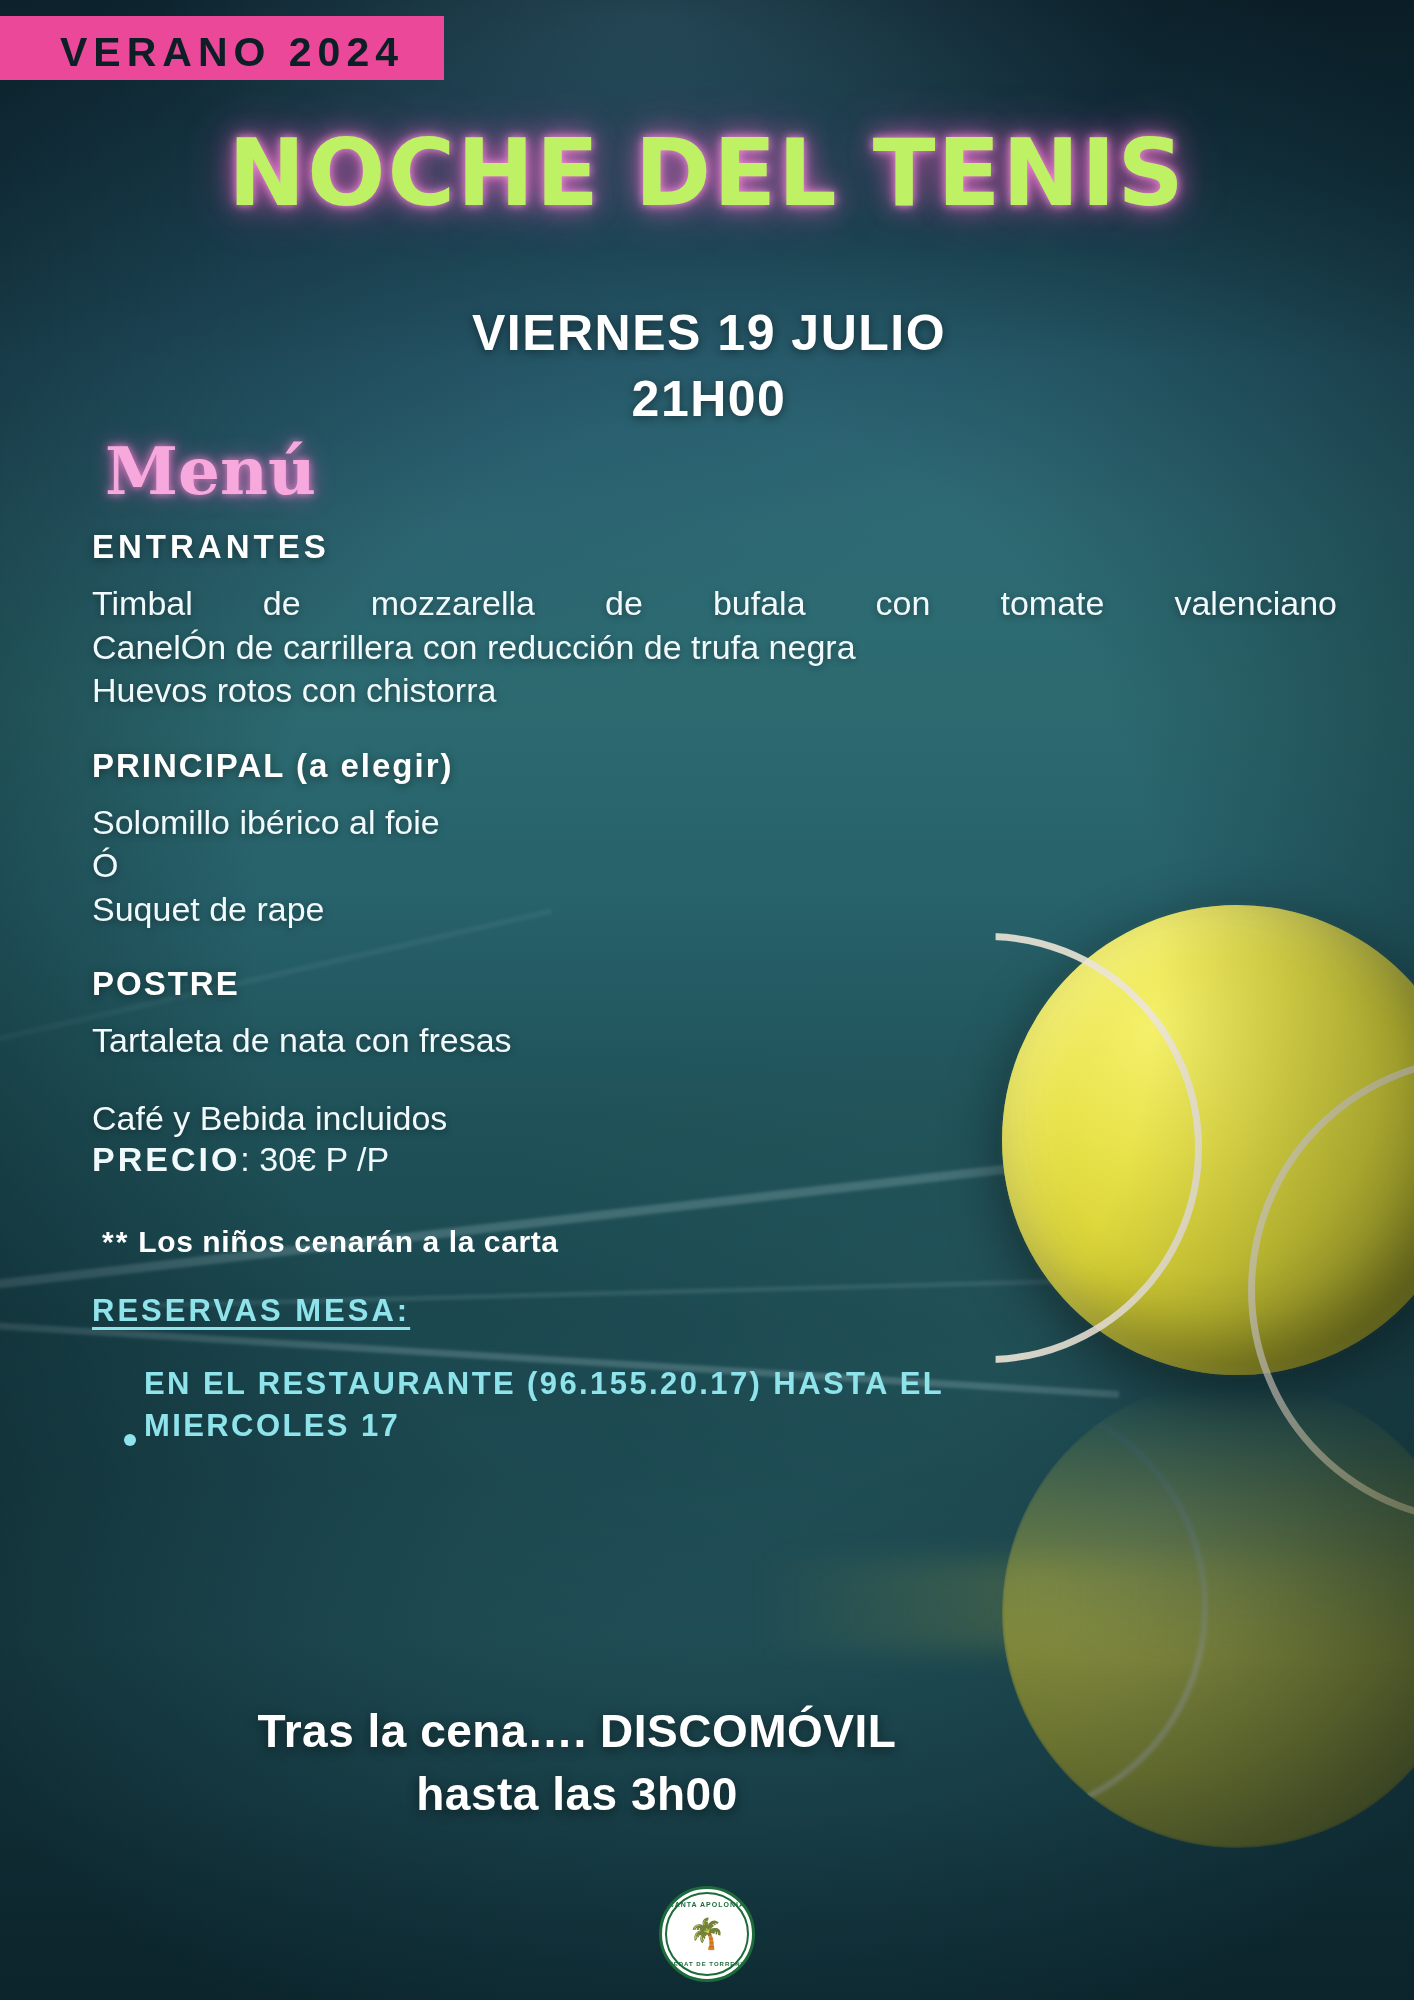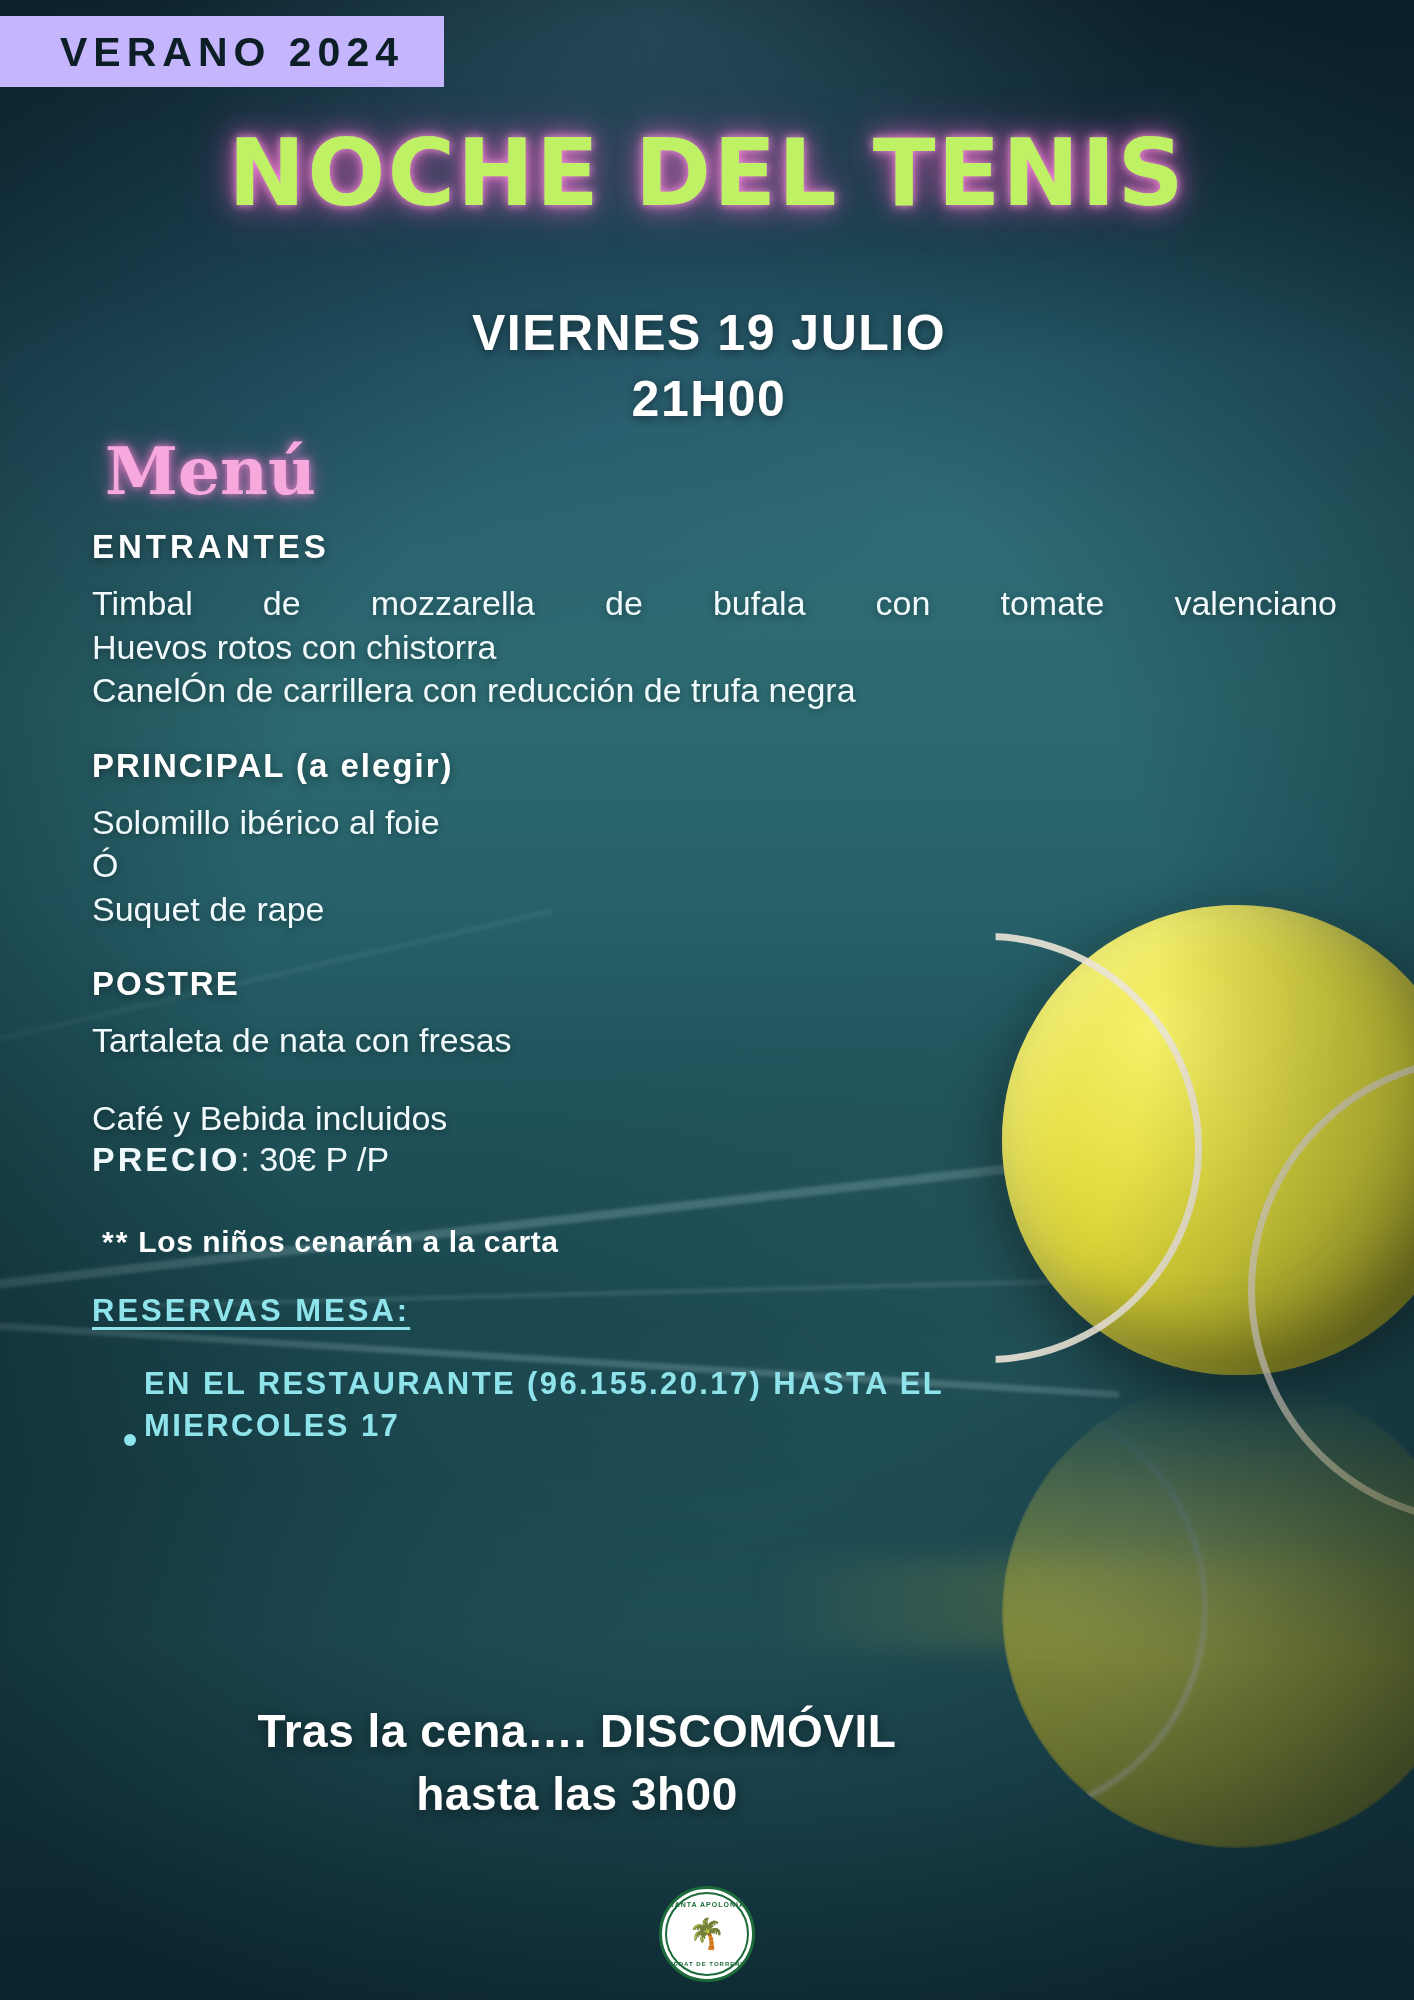--- a/index.html
+++ b/index.html
@@ -140,26 +140,26 @@
     background: linear-gradient(90deg, rgba(180,180,60,0) 0%, rgba(190,190,70,0.25) 40%, rgba(170,170,60,0) 100%);
     filter: blur(14px);
   }
 
   
   .content { position: absolute; inset: 0; }
 
   .badge {
     position: absolute;
     left: 0; top: 16px;
-    background: #c4b5fd;
+    background: #ec4899;
     color: #0c1f26;
     font-weight: 800;
     font-size: 41px;
     letter-spacing: 6px;
-    padding: 13px 40px 11px 60px;
+    padding: 13px 40px 4px 60px;
   }
 
   .title {
     position: absolute;
     left: 0; right: 0; top: 120px;
     text-align: center;
     font-family: "DejaVu Sans", sans-serif;
     font-weight: 900;
     font-size: 92px;
     letter-spacing: 2px;
@@ -370,22 +370,22 @@
       <div>VIERNES 19 JULIO</div>
       <div>21H00</div>
     </div>
 
     <div class="menu-word">Menú</div>
 
     <div class="body-col">
 
       <div class="sec-head">ENTRANTES</div>
       <div class="line justified">Timbal de mozzarella de bufala con tomate valenciano</div>
+      <div class="line">CanelÓn de carrillera con reducción de trufa negra</div>
       <div class="line">Huevos rotos con chistorra</div>
-      <div class="line">CanelÓn de carrillera con reducción de trufa negra</div>
 
       <div class="gap-m"></div>
 
       <div class="sec-head tight">PRINCIPAL (a elegir)</div>
       <div class="line">Solomillo ibérico al foie</div>
       <div class="line">Ó</div>
       <div class="line">Suquet de rape</div>
 
       <div class="gap-m"></div>
 

